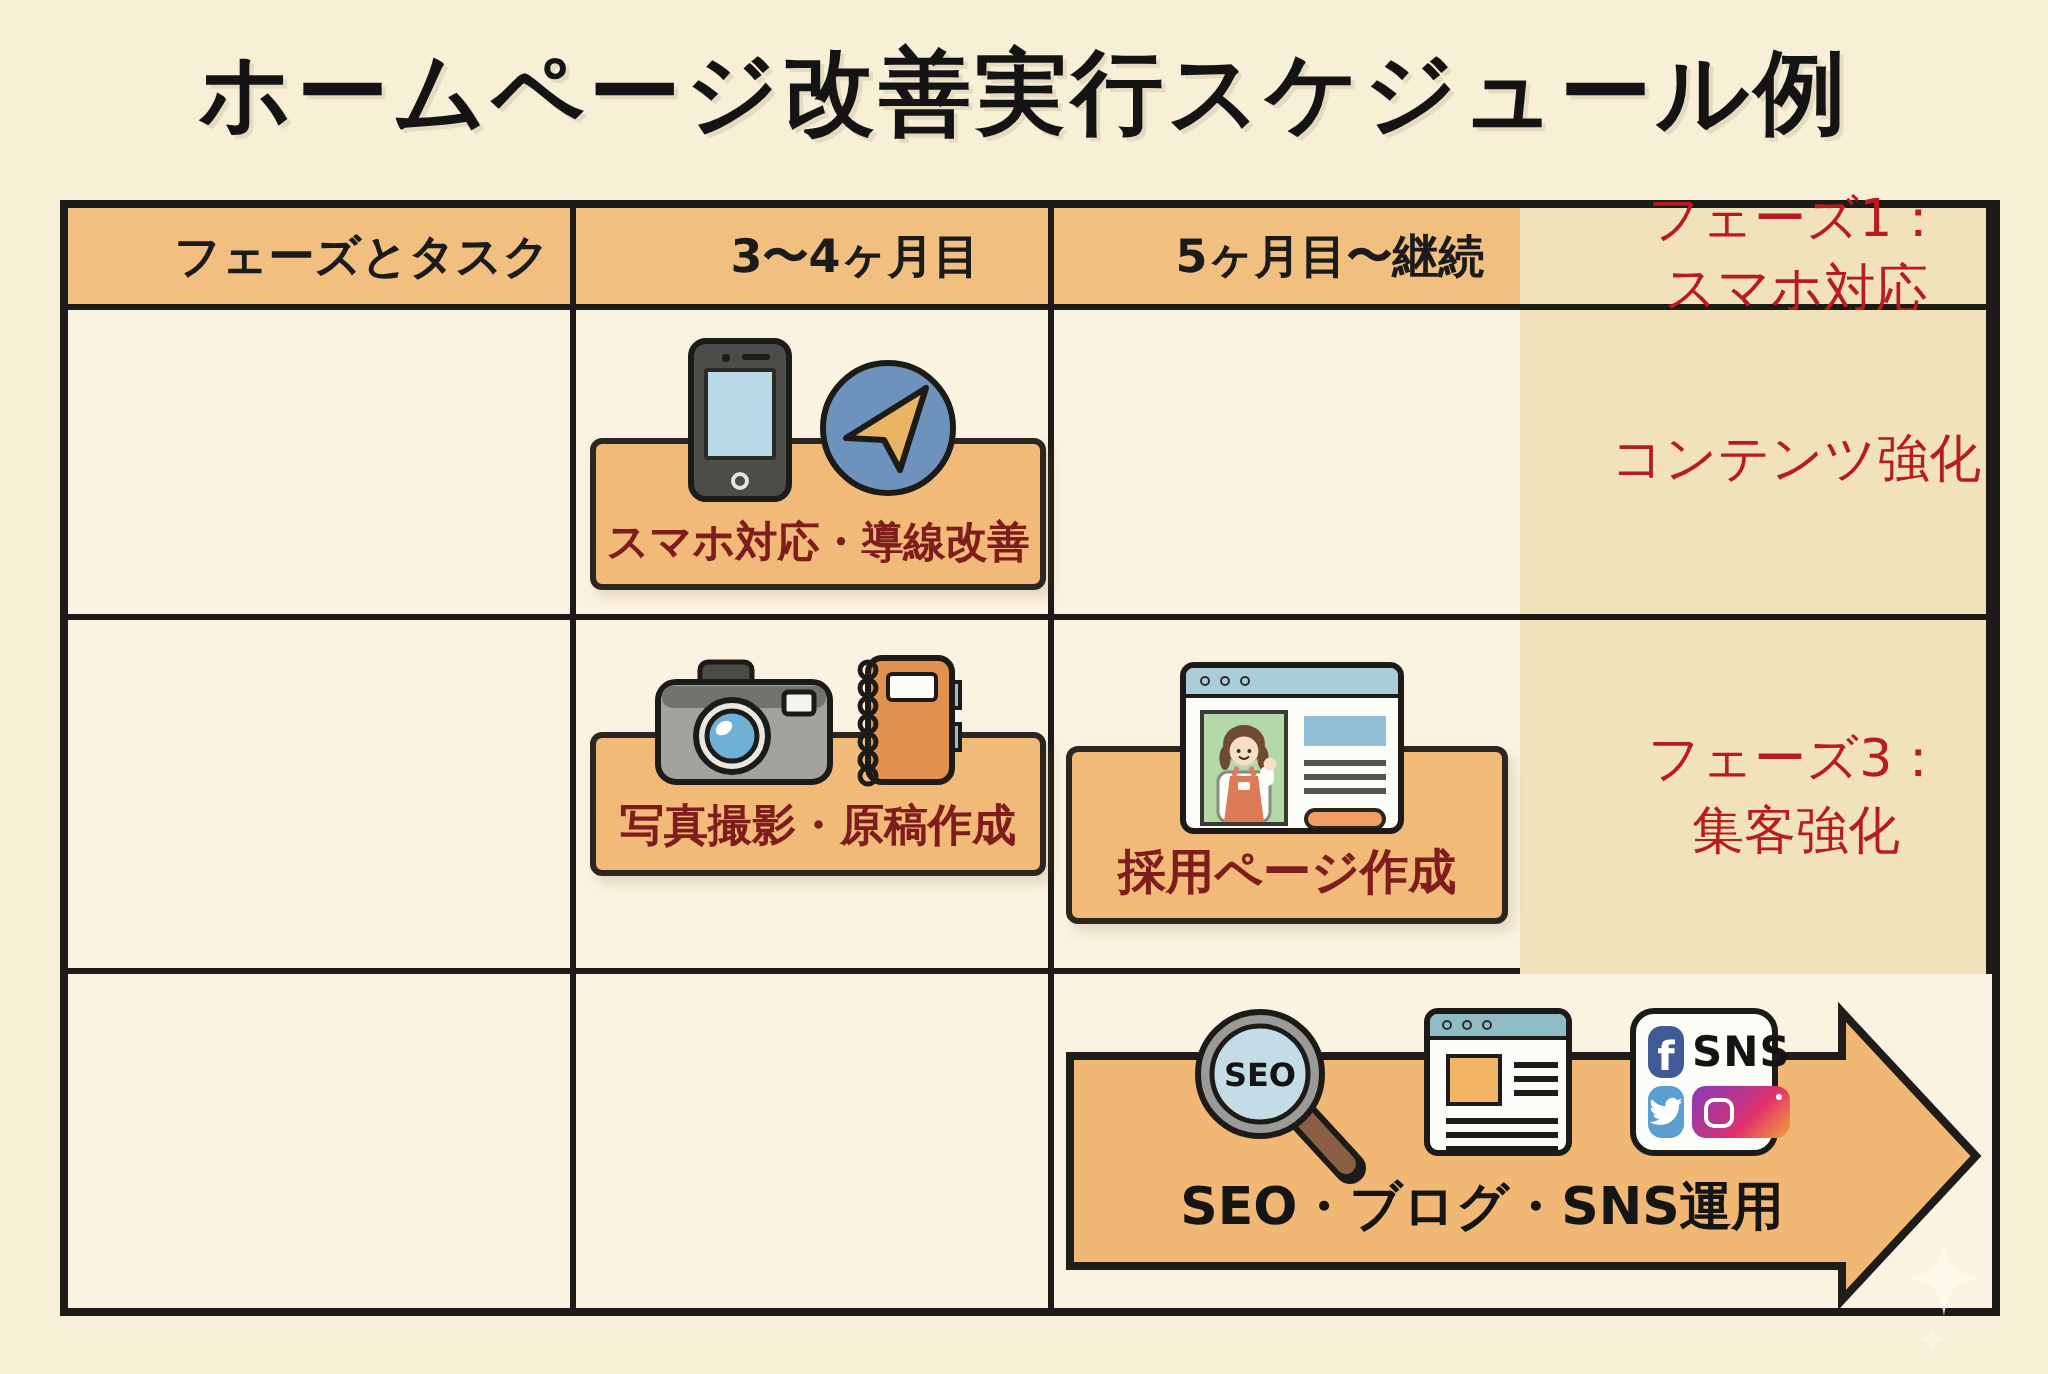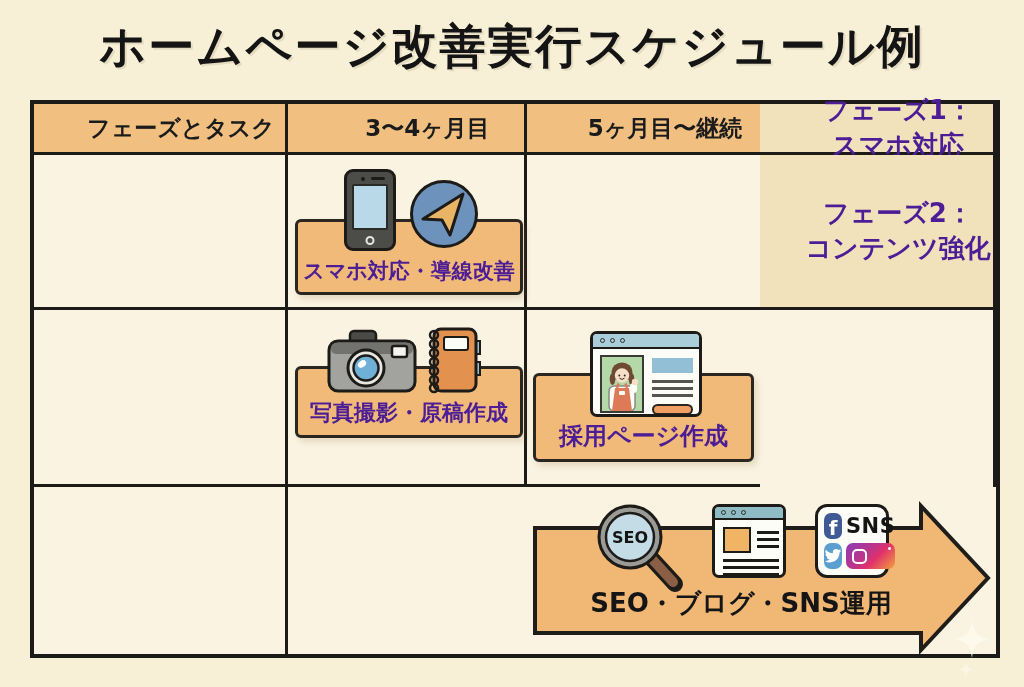--- a/index.html
+++ b/index.html
@@ -14,29 +14,29 @@
   
   .table { position:absolute; left:30px; top:100px; width:970px; height:558px;
            border:4px solid #1d1b18; display:grid;
            grid-template-columns:254px 239px 233px 236px;
            grid-template-rows:51px 155px 177px 167px; background:#faf3e2; }
   .cell { border-right:3px solid #1d1b18; border-bottom:3px solid #1d1b18;
           display:flex; flex-direction:column; align-items:center; justify-content:center;padding-left:43px; }
   .cell.last-col { border-right:none; }
   .cell.last-row { border-bottom:none; }
   .cell.head { background:#f1bf80; font-size:23px; font-weight:bold; color:#1b1b1b; }
-  .cell.phase { background:#f2e2bc; font-size:26px; font-weight:bold; color:#4c1d95;
+  .cell.phase { background:#f2e2bc; font-size:26px; font-weight:normal; color:#b91c1c;
                 line-height:1.35; text-align:center; }
   .cell.lane { background:#faf3e2; }
 
   
   .bar { position:absolute; background:#f1ba78; border:3px solid #2b2620; border-radius:6px;
          display:flex; align-items:flex-end; justify-content:center;
          box-shadow:3px 4px 6px rgba(140,100,40,.18); }
-  .bar-label { font-weight:bold; color:#4c1d95; padding-bottom:7px; white-space:nowrap; }
+  .bar-label { font-weight:bold; color:#7f1d1d; padding-bottom:7px; white-space:nowrap; }
 
   .arrow-wrap { position:absolute; left:530px; top:498px; width:475px; height:162px; }
   .arrow-label { position:absolute; left:556px; top:586px; width:370px; text-align:center;
                  font-size:26px; font-weight:bold; color:#151515; white-space:nowrap; }
 
   
   .phone { position:absolute; left:344px; top:169px; width:52px; height:82px;
            background:#4c4c48; border:3px solid #1d1b18; border-radius:9px; }
   .phone-dash { position:absolute; top:5px; left:24px; width:14px; height:3px; background:#1d1b18; border-radius:2px; }
   .phone-dot { position:absolute; top:5px; left:14px; width:4px; height:4px; background:#1d1b18; border-radius:50%; }
@@ -104,27 +104,30 @@
 
     <div class="cell phase">
       <div>フェーズ1：</div>
       <div>スマホ対応</div>
     </div>
     <div class="cell lane"></div>
     <div class="cell lane"></div>
     <div class="cell lane last-col"></div>
 
     <div class="cell phase">
-      <div>フェーズ2：</div>
       <div>コンテンツ強化</div>
     </div>
     <div class="cell lane"></div>
     <div class="cell lane"></div>
     <div class="cell lane last-col"></div>
 
+    <div class="cell phase last-row">
+      <div>フェーズ3：</div>
+      <div>集客強化</div>
+    </div>
     <div class="cell lane last-row"></div>
     <div class="cell lane last-row"></div>
     <div class="cell lane last-col last-row"></div>
   </div>
 
   <div class="bar" style="left:295px; top:219px; width:228px; height:76px;">
     <span class="bar-label" style="font-size:21px;">スマホ対応・導線改善</span>
   </div>
 
   <div class="phone">

